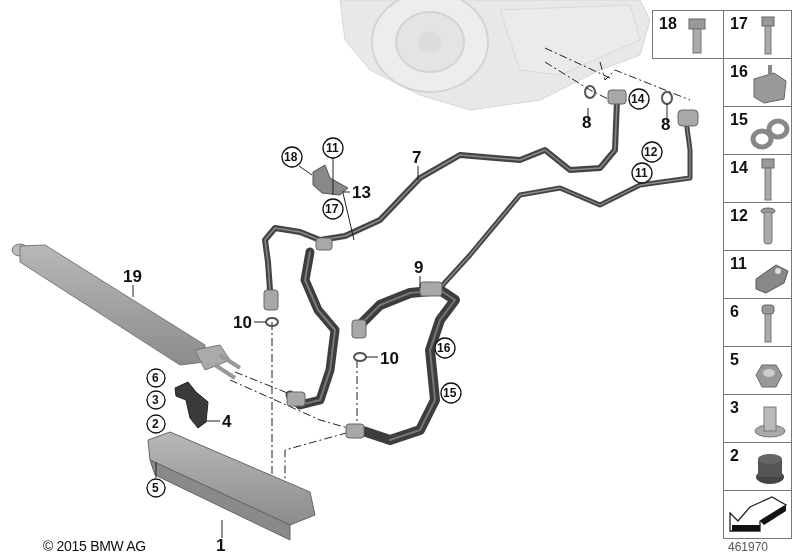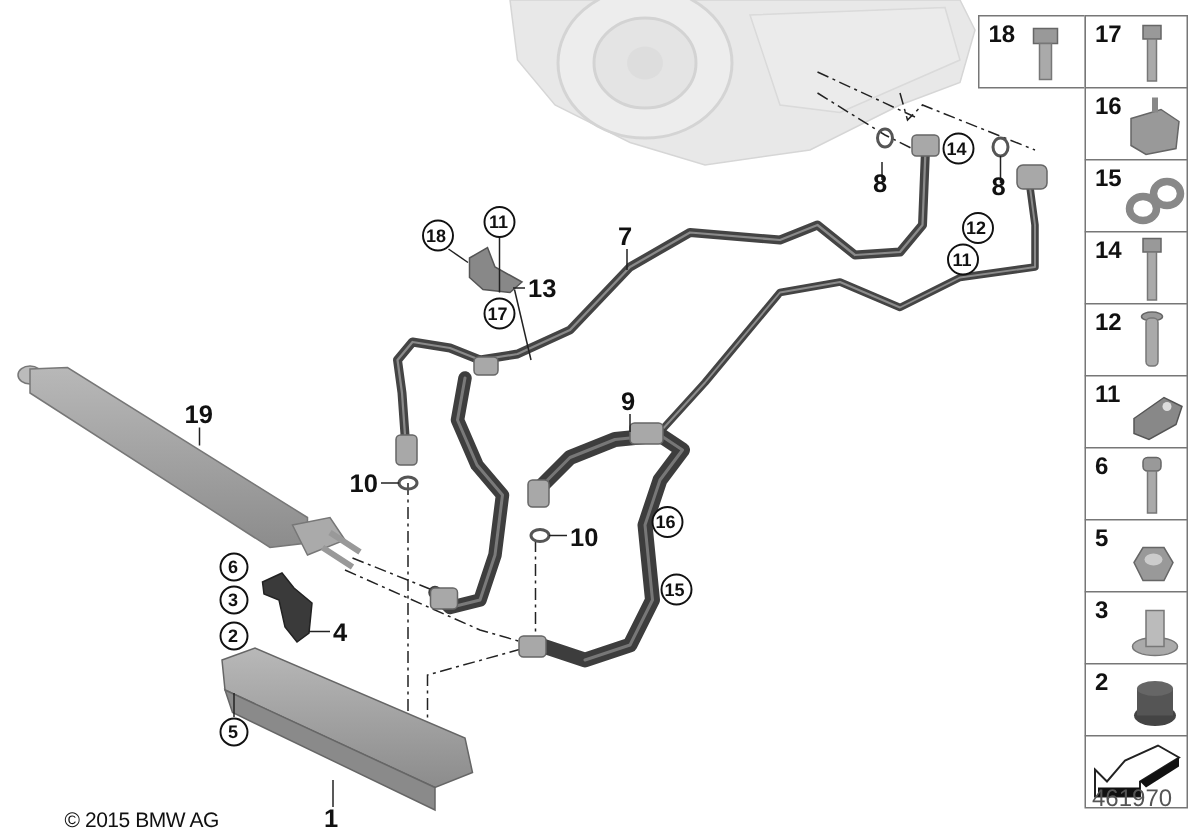--- a/index.html
+++ b/index.html
@@ -2,21 +2,21 @@
 <html><head>
 <meta charset="utf-8">
 <style>
   html, body { margin:0; padding:0; background:#ffffff; }
   body { width:800px; height:560px; position:relative; overflow:hidden;
          font-family:"Liberation Sans", sans-serif; }
   #diagram { position:absolute; left:0; top:0; width:800px; height:560px; }
   .lbl { font-family:"Liberation Sans", sans-serif; font-weight:bold; font-size:17px; fill:#111; }
   .clbl { font-family:"Liberation Sans", sans-serif; font-weight:bold; font-size:12px; fill:#111; }
   .copyright { position:absolute; left:6px; top:538px; font-size:14px; color:#111; letter-spacing:-0.3px;margin-left:37px; }
-  .docnum { position:absolute; left:728px; top:524px; font-size:16px; color:#555; }
+  .docnum { position:absolute; left:728px; top:540px; font-size:12px; color:#555; }
   .legend { position:absolute; left:0; top:0; }
   .cell { position:absolute; border:1px solid #777; background:#fff; box-sizing:border-box; }
   .cell .num { position:absolute; left:6px; top:4px; font-weight:bold; font-size:16px; color:#111; }
   .cell svg { position:absolute; left:0; top:0; }
 </style>
 </head>
 <body>
 
 <svg id="diagram" viewBox="0 0 800 560" xmlns="http://www.w3.org/2000/svg">
   <defs>

